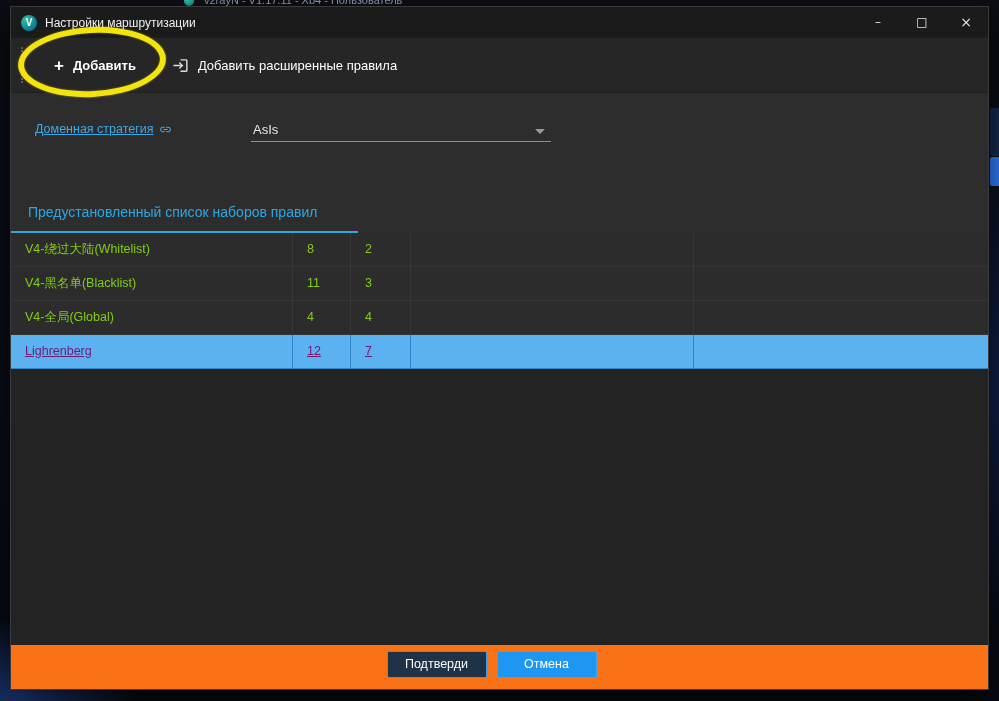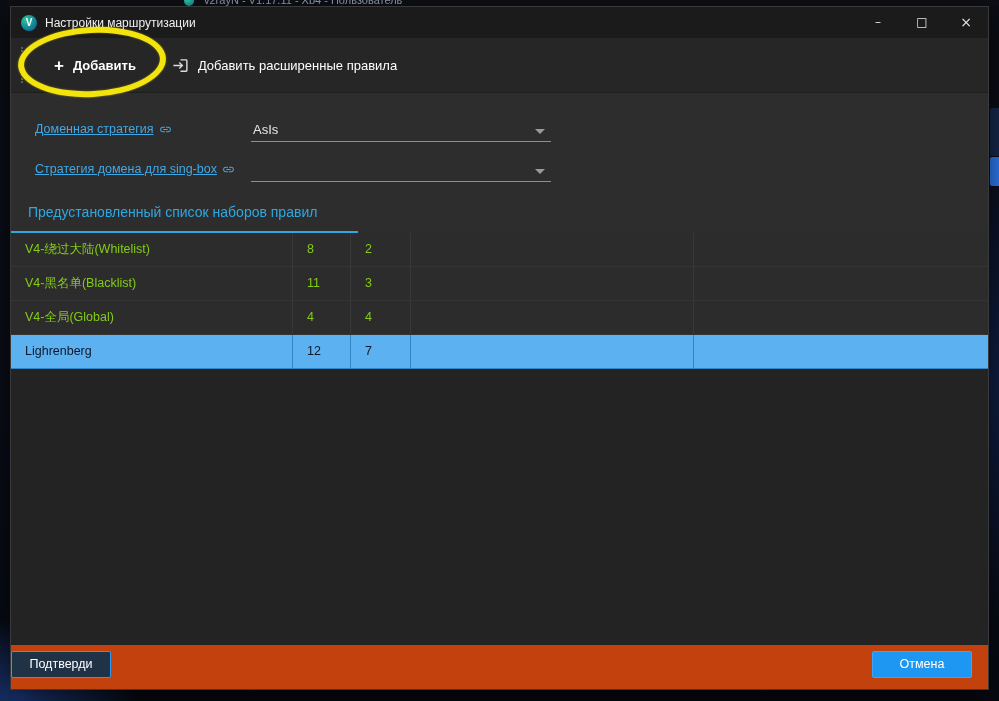--- a/index.html
+++ b/index.html
@@ -138,28 +138,28 @@
   .t-row{height:34px;background:#2c2c2c;}
   .td{
     line-height:33px;padding-left:14px;
     font-size:12.5px;color:#84cc16;
     border-right:1px solid #383838;border-bottom:1px solid #343434;
     white-space:nowrap;overflow:hidden;
   }
   .td:last-child{border-right:none;}
   .t-row.selected .td{
     background:var(--selection,#5cb1f0);
-    color:#0f172a;
-    border-right-color:#2f86c8;border-bottom-color:#2f86c8;
+    color:#701a75;
+    border-right-color:#2f86c8;border-bottom-color:#2f86c8;text-decoration:underline;
   }
   
   .empty-zone{flex:1 1 auto;background:#232323;}
   .footer{
-    flex:0 0 44px;background:#c2410c;
-    display:flex;align-items:center;justify-content:space-between;
+    flex:0 0 44px;background:#f97316;
+    display:flex;align-items:center;justify-content:center;
     gap:10px;padding:0 16px 6px 0;
   }
   .btn{
     width:100px;height:27px;font-size:12.5px;border-radius:2px;cursor:default;
     font-family:inherit;
   }
   .btn.confirm{
     background:#203246;color:#fff;border:1px solid var(--accent,#2f9bf4);
   }
   .btn.cancel{
@@ -224,34 +224,20 @@
             <svg viewBox="0 0 24 24" width="13" height="13" fill="#3fa9e8">
               <path d="M3.9 12c0-1.71 1.39-3.1 3.1-3.1h4V7H7c-2.76 0-5 2.24-5 5s2.24 5 5 5h4v-1.9H7c-1.71 0-3.1-1.39-3.1-3.1zM8 13h8v-2H8v2zm9-6h-4v1.9h4c1.71 0 3.1 1.39 3.1 3.1s-1.39 3.1-3.1 3.1h-4V17h4c2.76 0 5-2.24 5-5s-2.24-5-5-5z"></path>
             </svg>
           </span>
         </span>
         <div class="dropdown">
           <span>AsIs</span>
           <span class="dd-arrow"></span>
         </div>
       </div>
-      <div class="form-row">
-        <span class="form-label">
-          <span>Стратегия домена для sing-box</span>
-          <span class="link-icon">
-            <svg viewBox="0 0 24 24" width="13" height="13" fill="#3fa9e8">
-              <path d="M3.9 12c0-1.71 1.39-3.1 3.1-3.1h4V7H7c-2.76 0-5 2.24-5 5s2.24 5 5 5h4v-1.9H7c-1.71 0-3.1-1.39-3.1-3.1zM8 13h8v-2H8v2zm9-6h-4v1.9h4c1.71 0 3.1 1.39 3.1 3.1s-1.39 3.1-3.1 3.1h-4V17h4c2.76 0 5-2.24 5-5s-2.24-5-5-5z"></path>
-            </svg>
-          </span>
-        </span>
-        <div class="dropdown">
-          <span></span>
-          <span class="dd-arrow"></span>
-        </div>
-      </div>
     </div>
 
     <div class="tabstrip">
       <span class="tab-label">Предустановленный список наборов правил</span>
       <div class="tab-underline"></div>
     </div>
 
     <div class="table">
 
       <div class="t-row">

